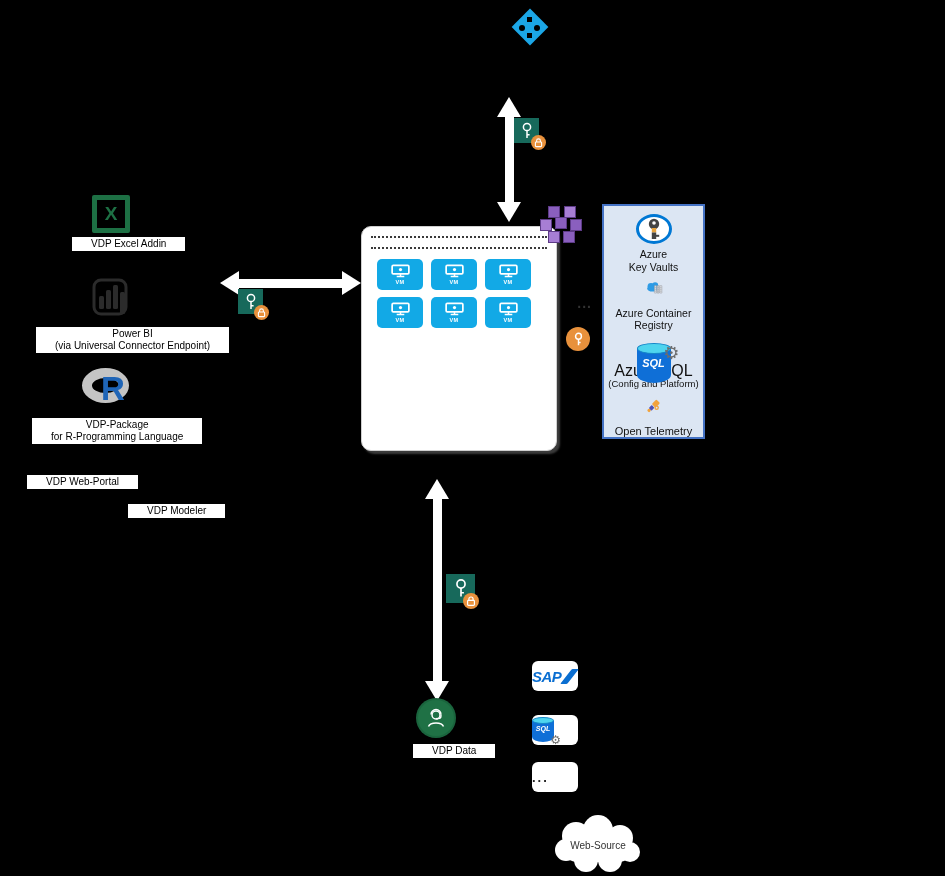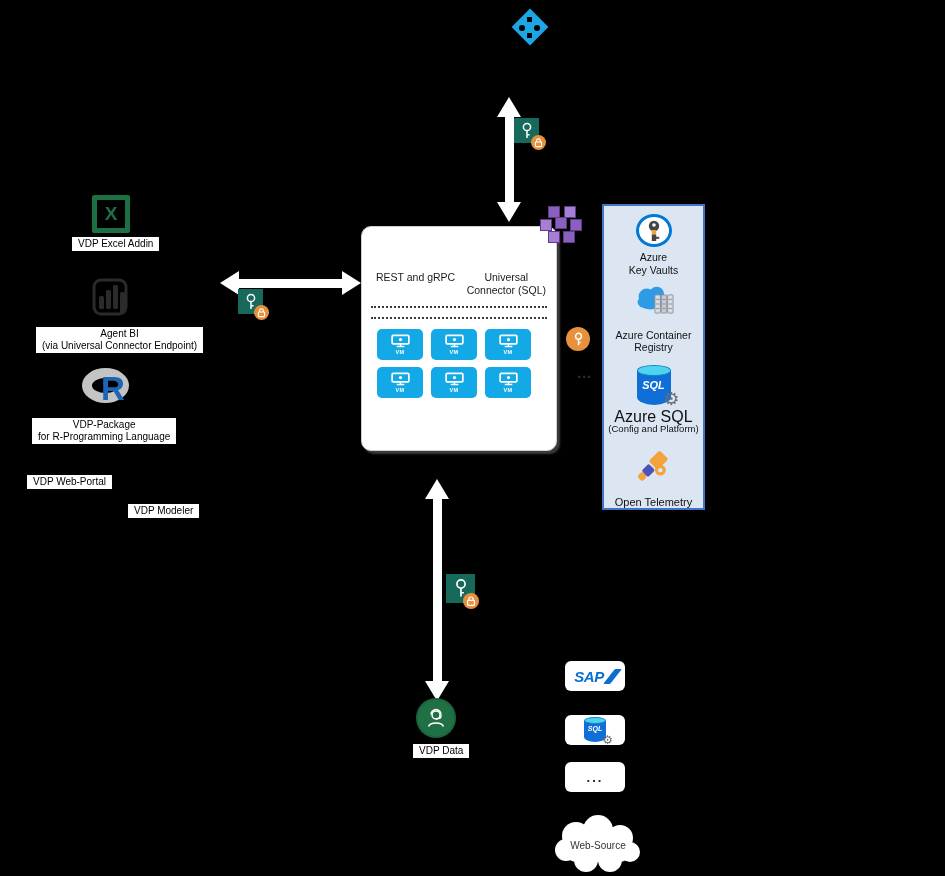--- a/index.html
+++ b/index.html
@@ -17,21 +17,21 @@
   .arrow-h .hd-l{width:0;height:0;border-top:12px solid transparent;border-bottom:12px solid transparent;border-right:19px solid #fff}
   .arrow-h .shaft-h{height:9px;background:#fff;flex:1}
   .arrow-h .hd-r{width:0;height:0;border-top:12px solid transparent;border-bottom:12px solid transparent;border-left:19px solid #fff}
 
   
   .keysq{position:absolute;background:#17695B;display:flex;align-items:center;justify-content:center}
   .badge{position:absolute;border-radius:50%;background:#E8913C;display:flex;align-items:center;justify-content:center}
   .okey{position:absolute;border-radius:50%;background:#E8913C;display:flex;align-items:center;justify-content:center}
 
   
-  .lbl{position:absolute;background:#fff;color:#000;font-size:10px;line-height:12px;text-align:center;padding:1px 6px;white-space:nowrap}
+  .lbl{position:absolute;background:#fff;color:#000;font-size:10px;line-height:12px;text-align:center;padding:1px 19px;white-space:nowrap}
 
   
   .diamond-wrap{position:absolute;left:510px;top:7px;width:40px;height:40px}
   .diamond{position:absolute;left:7px;top:7px;width:26px;height:26px;background:#1BA6E6;transform:rotate(45deg)}
   .d-dot{position:absolute;background:#000}
   .d-sq-t{left:17px;top:10px;width:5px;height:5px}
   .d-c-l{left:9px;top:18px;width:6px;height:6px;border-radius:50%}
   .d-c-r{left:24px;top:18px;width:6px;height:6px;border-radius:50%}
   .d-sq-b{left:17px;top:26px;width:5px;height:5px}
 
@@ -53,40 +53,40 @@
   .vm{width:46px;height:31px;background:#12A9E6;border-radius:5px;display:flex;flex-direction:column;align-items:center;justify-content:center}
   .vm span{font-size:5.5px;font-weight:bold;color:#fff;letter-spacing:.4px;margin-top:1px}
   .p-ellipsis{position:absolute;right:-36px;bottom:17px;font-weight:bold;font-size:14px;color:#333;letter-spacing:1px}
 
   
   .cubes{position:absolute;left:539px;top:206px;width:46px;height:42px}
   .cube{position:absolute;width:12px;height:12px;background:#8A5FBE;border:1px solid #5D3B87;box-sizing:border-box}
   .cube.lt{background:#A77ED4}
 
   
-  .azpanel{position:absolute;left:602px;top:204px;width:103px;height:306px;background:#DCE6F3;border:2px solid #4472C4;box-sizing:border-box;display:flex;flex-direction:column;align-items:center}
+  .azpanel{position:absolute;left:602px;top:204px;width:103px;height:235px;background:#DCE6F3;border:2px solid #4472C4;box-sizing:border-box;display:flex;flex-direction:column;align-items:center}
   .pl{text-align:center;font-size:10.5px;line-height:12.5px;color:#111}
   .kv-circle{margin-top:8px;width:36px;height:36px;border-radius:50%;background:#fff;border:3px solid #0078D4;box-sizing:border-box;display:flex;align-items:center;justify-content:center}
   .cyl{position:relative;width:34px;height:44px}
   .cyl-top{position:absolute;top:0;left:0;width:34px;height:11px;border-radius:50%;background:#4ED4EE;border:1px solid #1486C8;box-sizing:border-box}
   .cyl-body{position:absolute;top:6px;left:0;width:34px;height:34px;background:#0F6FD7;border-radius:0 0 50% 50%/0 0 24% 24%}
   .cyl-txt{position:absolute;top:14px;width:100%;text-align:center;color:#fff;font-weight:bold;font-size:11px;font-style:italic}
   .gear{position:absolute;color:#6d6d6d;font-family:"DejaVu Sans",sans-serif;line-height:1}
   .cyl .gear{right:-9px;bottom:-3px;font-size:18px}
   .minicyl{position:relative;width:22px;height:27px}
   .minicyl .cyl-top{width:22px;height:7px}
   .minicyl .cyl-body{top:4px;width:22px;height:21px}
   .minicyl .cyl-txt{top:8px;font-size:7px}
   .minicyl .gear{right:-7px;bottom:-2px;font-size:12px}
 
   
   .agent-circle{position:absolute;left:416px;top:698px;width:40px;height:40px;border-radius:50%;background:#1F7145;border:2px solid #14523366;box-sizing:border-box;display:flex;align-items:center;justify-content:center}
 
   
-  .srcbox{position:absolute;left:565px;width:60px;height:30px;background:#fff;border-radius:6px;display:flex;align-items:center;justify-content:center}
+  .srcbox{position:absolute;left:532px;width:46px;height:30px;background:#fff;border-radius:6px;display:flex;align-items:center;}
   .sap-txt{font-weight:bold;font-style:italic;font-size:15px;color:#0A6ED1;letter-spacing:-.5px}
   .sap-slash{width:7px;height:15px;background:#0A6ED1;transform:skewX(-38deg);margin-left:5px;border-radius:1px}
   .dots-txt{font-weight:bold;font-size:13px;color:#222;letter-spacing:2px}
   .cloud-wrap{position:absolute;left:552px;top:814px;width:92px;height:60px}
   .cloud-txt{position:absolute;top:26px;width:100%;text-align:center;font-size:10px;color:#333}
 </style>
 </head>
 <body>
 
 <div class="diamond-wrap">
@@ -123,21 +123,21 @@
 <div class="pbi-icon">
   <svg width="48" height="48" viewBox="0 0 48 48">
     <rect x="8" y="4" width="32" height="34" rx="7" fill="none" stroke="#2b2b2b" stroke-width="3"></rect>
     <rect x="13" y="20" width="5" height="13" rx="1.5" fill="#2b2b2b"></rect>
     <rect x="20" y="14" width="5" height="19" rx="1.5" fill="#2b2b2b"></rect>
     <rect x="27" y="9" width="5" height="24" rx="1.5" fill="#2b2b2b"></rect>
     <rect x="34" y="16" width="5" height="22" rx="1.5" fill="#2b2b2b"></rect>
   </svg>
 </div>
 <div class="lbl" style="left:36px;top:327px">
-  <div>Agent BI</div>
+  <div>Power BI</div>
   <div>(via Universal Connector Endpoint)</div>
 </div>
 
 <div class="r-wrap">
   <div class="r-ring"></div>
   <div class="r-letter">R</div>
 </div>
 <div class="lbl" style="left:32px;top:418px">
   <div>VDP-Package</div>
   <div>for R-Programming Language</div>
@@ -158,27 +158,20 @@
     </svg>
 </div>
 <div class="badge" style="left:254px;top:305px;width:15px;height:15px">
   <svg width="9" height="10" viewBox="0 0 9 10">
       <path d="M2.6 4V2.8a1.9 1.9 0 0 1 3.8 0V4" fill="none" stroke="#fff" stroke-width="1.1"></path>
       <rect x="1.4" y="4" width="6.2" height="4.6" rx="0.8" fill="none" stroke="#fff" stroke-width="1.1"></rect>
     </svg>
 </div>
 
 <div class="platform">
-  <div class="p-row1">
-    <span>REST and gRPC</span>
-    <span class="p-uni">
-      <span>Universal</span><br>
-      <span>Connector (SQL)</span>
-    </span>
-  </div>
   <div class="p-dots"></div>
   <div class="p-dots"></div>
   <div class="vmgrid">
     <div class="vm">
         <svg width="19" height="14" viewBox="0 0 20 14">
           <rect x="1.2" y="1" width="17.6" height="9" rx="1.2" fill="none" stroke="#fff" stroke-width="1.8"></rect>
           <circle cx="10" cy="5.5" r="1.7" fill="#fff"></circle>
           <path d="M10 10v2M6 12.7h8" stroke="#fff" stroke-width="1.6"></path>
         </svg>
         <span>VM</span>

